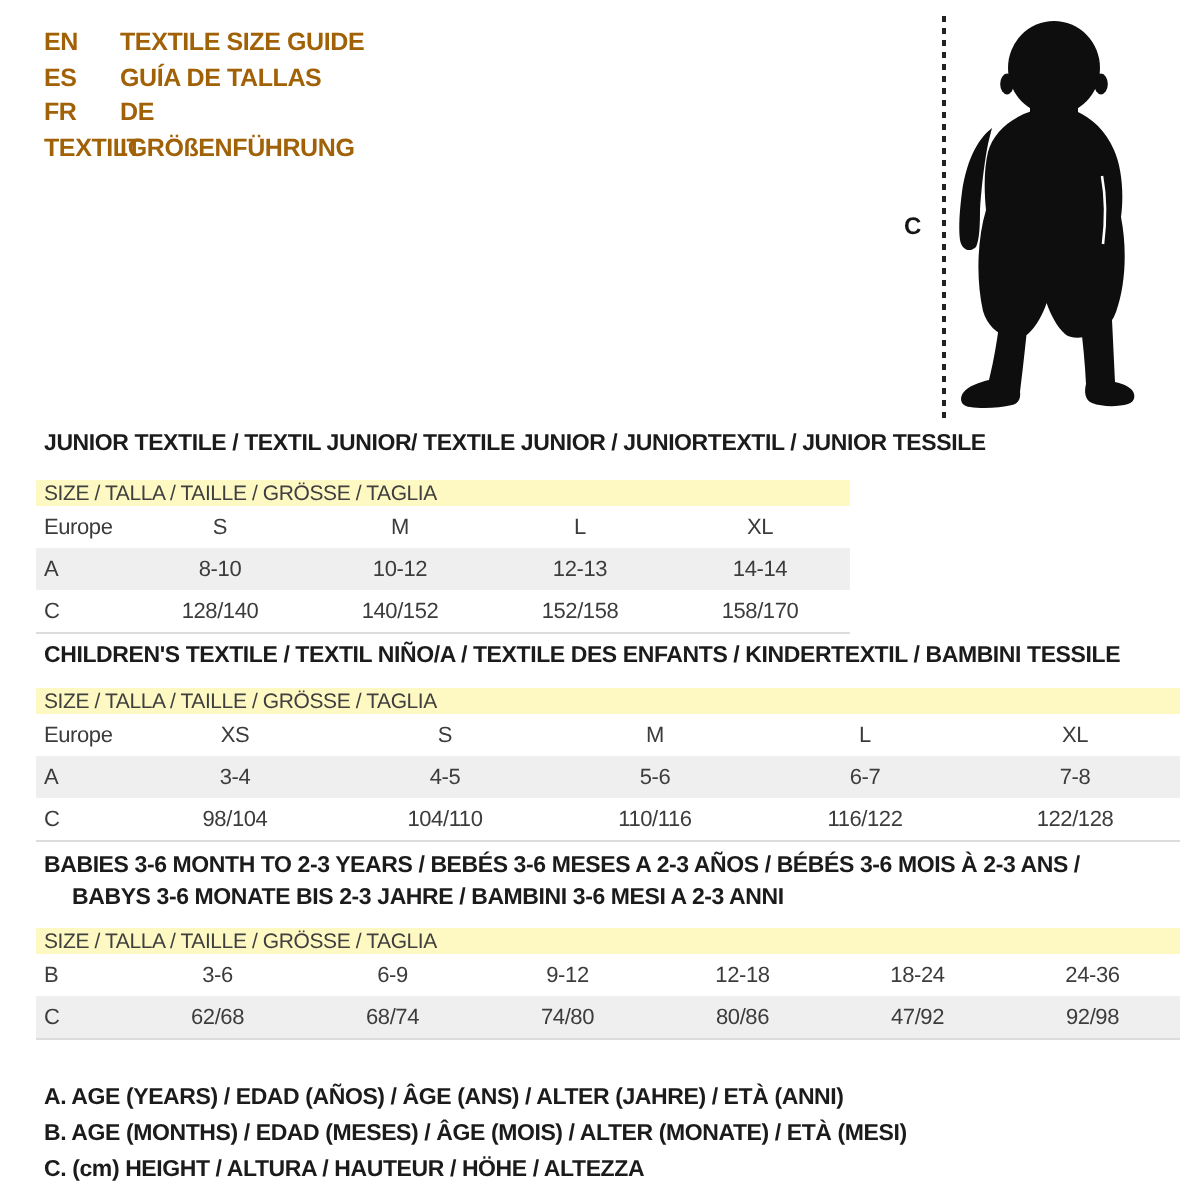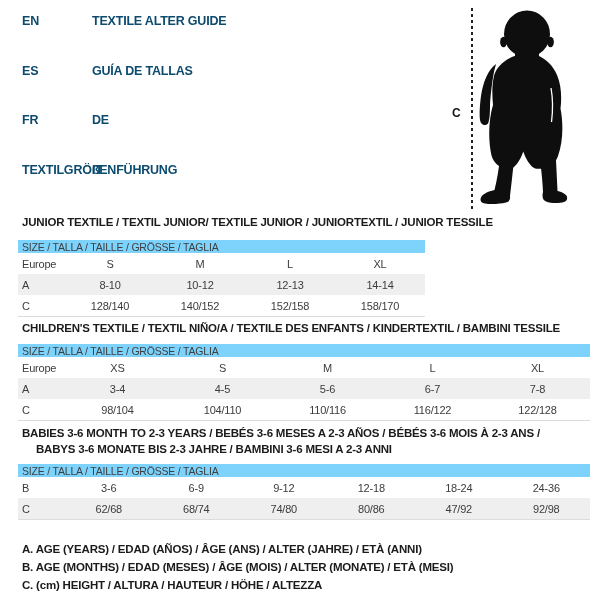--- a/index.html
+++ b/index.html
@@ -4,55 +4,55 @@
 <style>
   html,body{margin:0;padding:0;background:#ffffff;}
   body{width:600px;height:600px;position:relative;overflow:hidden;
        font-family:"Liberation Sans",sans-serif;color:#1d1d1d;
        -webkit-font-smoothing:antialiased;}
   .abs{position:absolute;}
 
   
   .lang-block{left:22px;top:13px;display:grid;grid-template-columns:38px auto;
               row-gap:0;font-size:12.5px;font-weight:700;line-height:17.5px;
-              letter-spacing:-0.2px;color:#0c4a6e;gap:32px;}
+              letter-spacing:-0.2px;color:#a16207;}
 
   
   .dash-line{left:471px;top:8px;width:2px;height:202px;
              background:repeating-linear-gradient(to bottom,#222 0 3px,transparent 3px 6px);}
   .c-label{left:452px;top:106px;font-size:12px;font-weight:700;color:#161616;}
   .baby-svg{left:476px;top:8px;}
 
   
   .sec-heading{font-size:11.5px;font-weight:700;letter-spacing:-0.2px;color:#1b1b1b;
                white-space:nowrap;}
 
   
   .tbl{border-bottom:1px solid #dcdcdc;}
-  .bar{height:13px;background:#7dd3fc;font-size:10.5px;color:#3f3f3f;
+  .bar{height:13px;background:#fef9c3;font-size:10.5px;color:#3f3f3f;
        display:flex;align-items:center;padding-left:4px;letter-spacing:-0.2px;}
   .row{display:grid;height:21px;align-items:center;font-size:11px;color:#3c3c3c;
        letter-spacing:-0.2px;}
   .row.alt{background:#efefef;}
   .row .lbl{text-align:left;padding-left:4px;}
   .row .cell{text-align:center;}
   .cols4{grid-template-columns:47px repeat(4,1fr);}
   .cols5{grid-template-columns:47px repeat(5,1fr);}
   .cols6{grid-template-columns:47px repeat(6,1fr);}
 
   
   .footnotes{left:22px;top:540px;font-size:11.5px;font-weight:700;line-height:18px;
              letter-spacing:-0.2px;color:#1b1b1b;}
 </style>
 </head>
 <body>
 
 <div class="abs lang-block">
   <span>EN</span>
-  <span>TEXTILE ALTER GUIDE</span>
+  <span>TEXTILE SIZE GUIDE</span>
   <span>ES</span>
   <span>GUÍA DE TALLAS</span>
   <span>FR</span>
   <span>DE</span>
   <span>TEXTILGRÖßENFÜHRUNG</span>
   <span>IT</span>
 </div>
 
 <div class="abs dash-line"></div>
 <div class="abs c-label">C</div>

